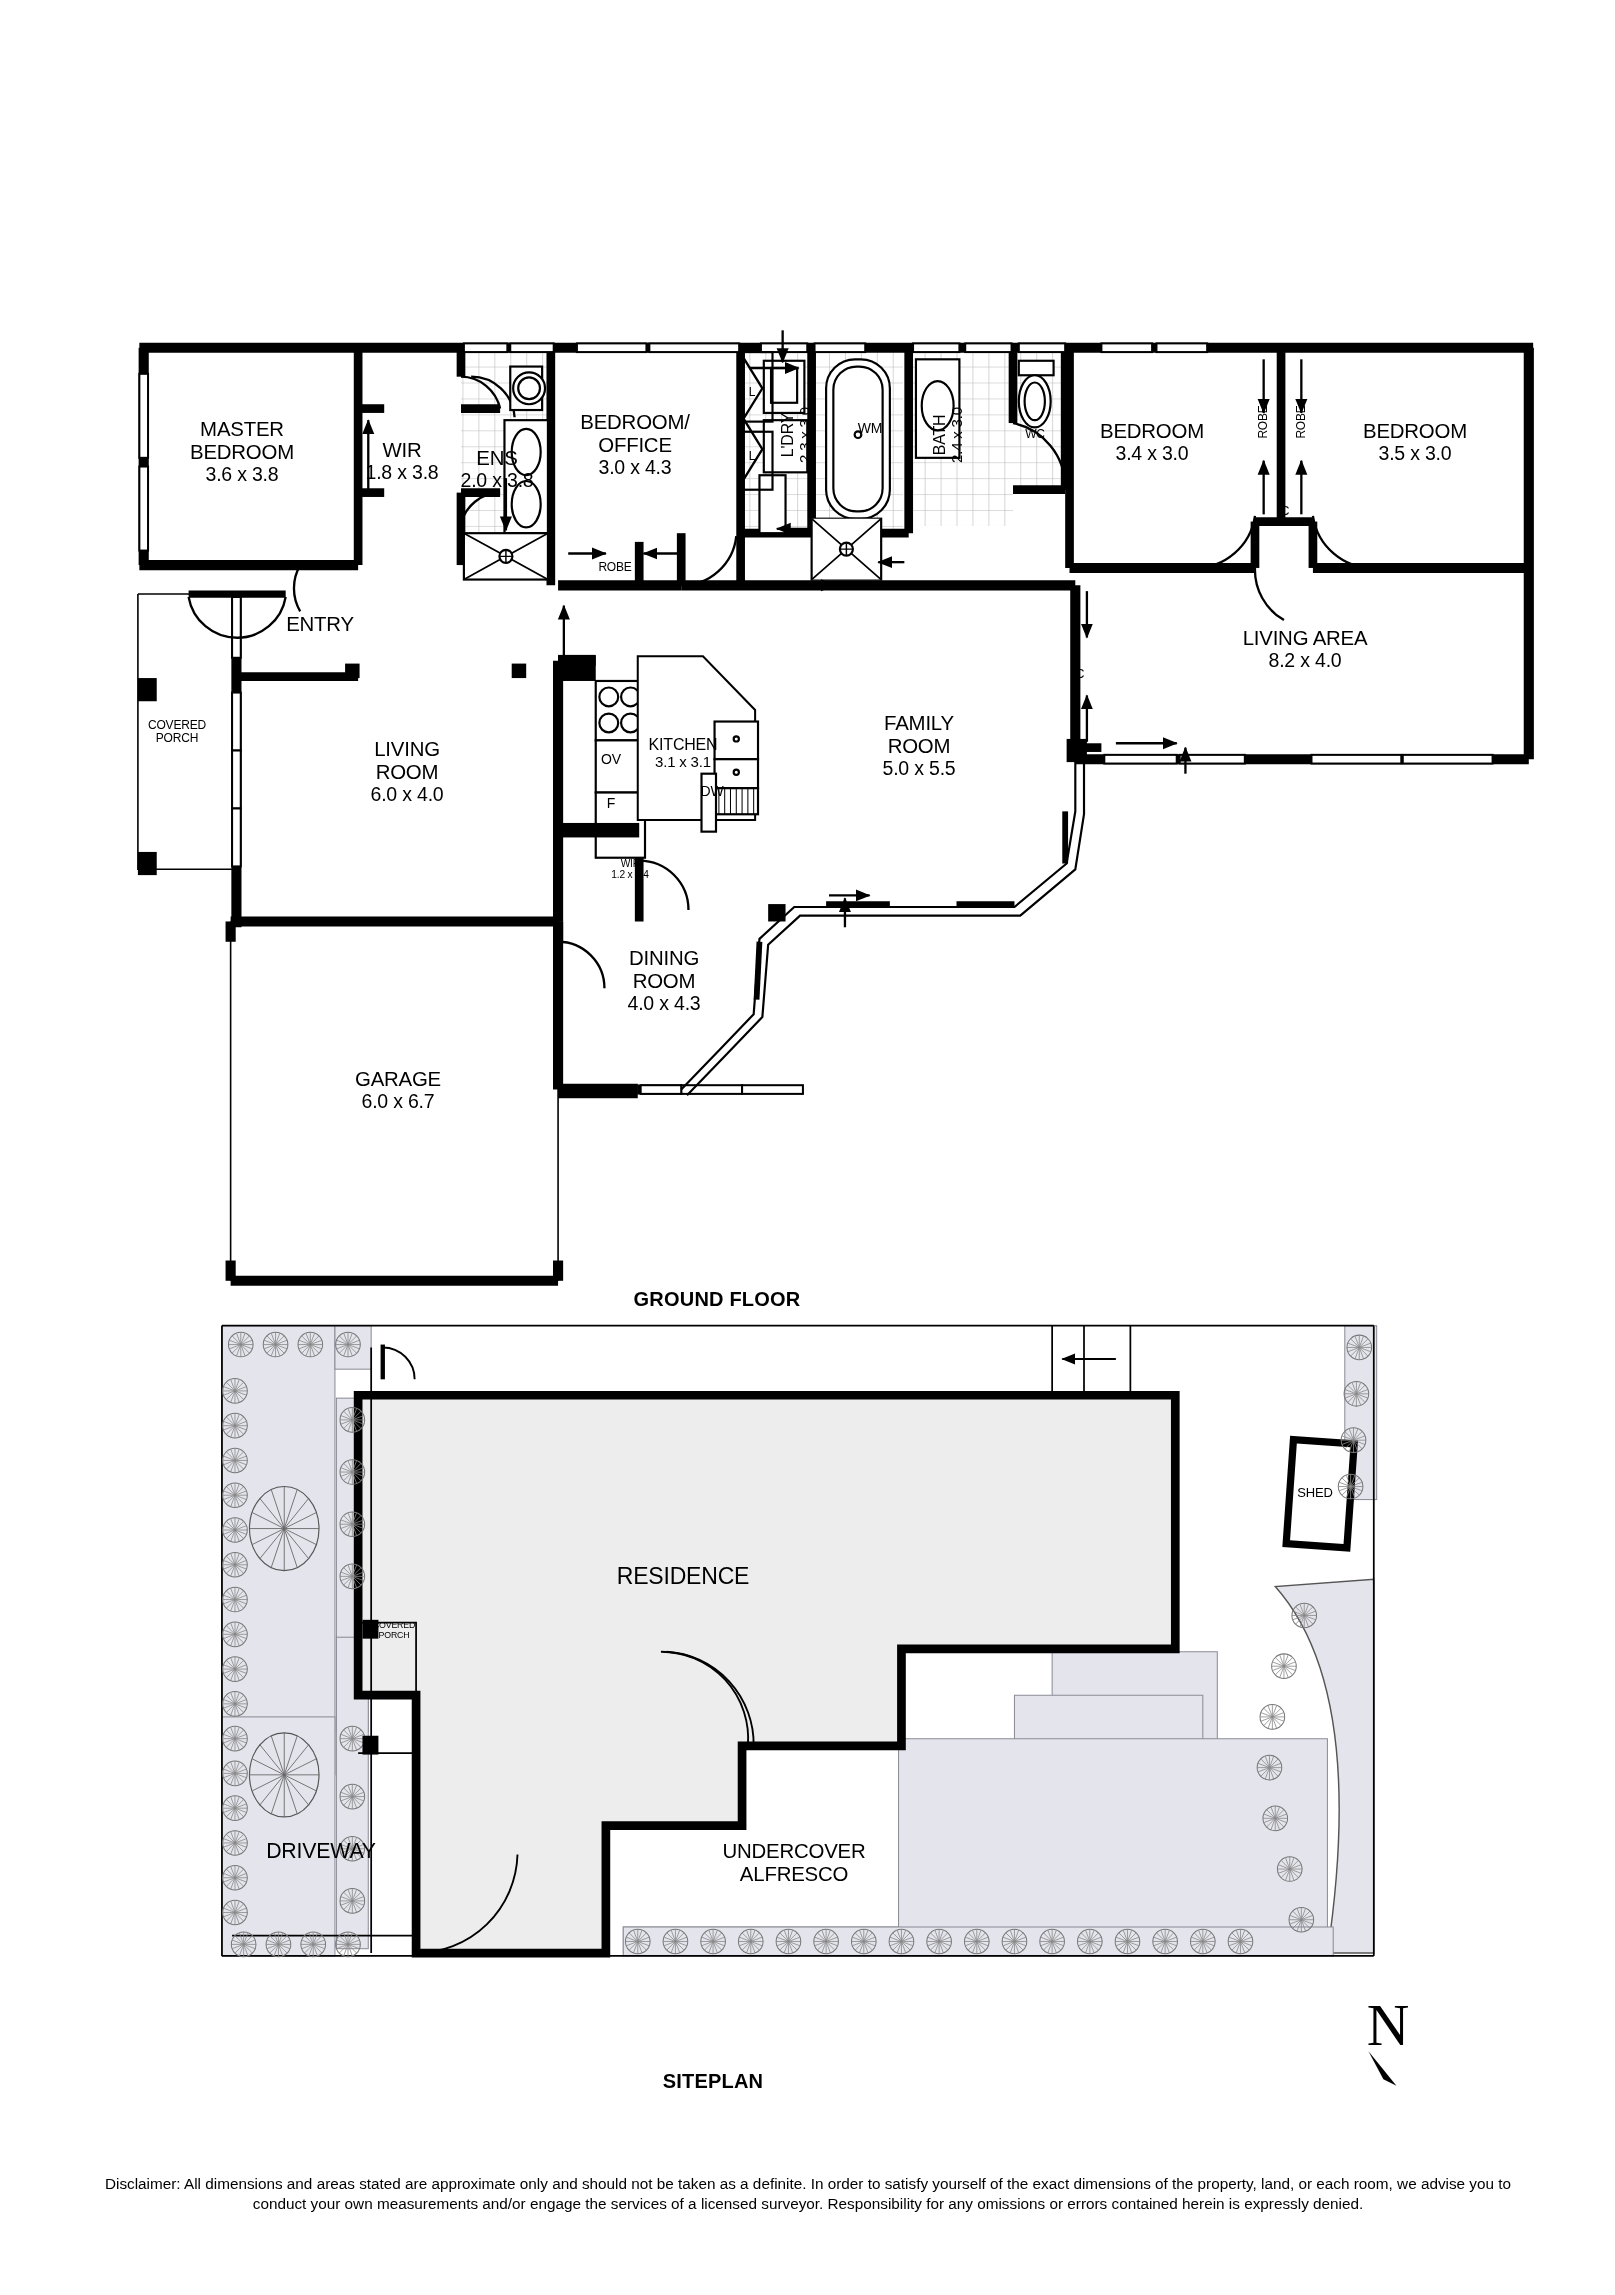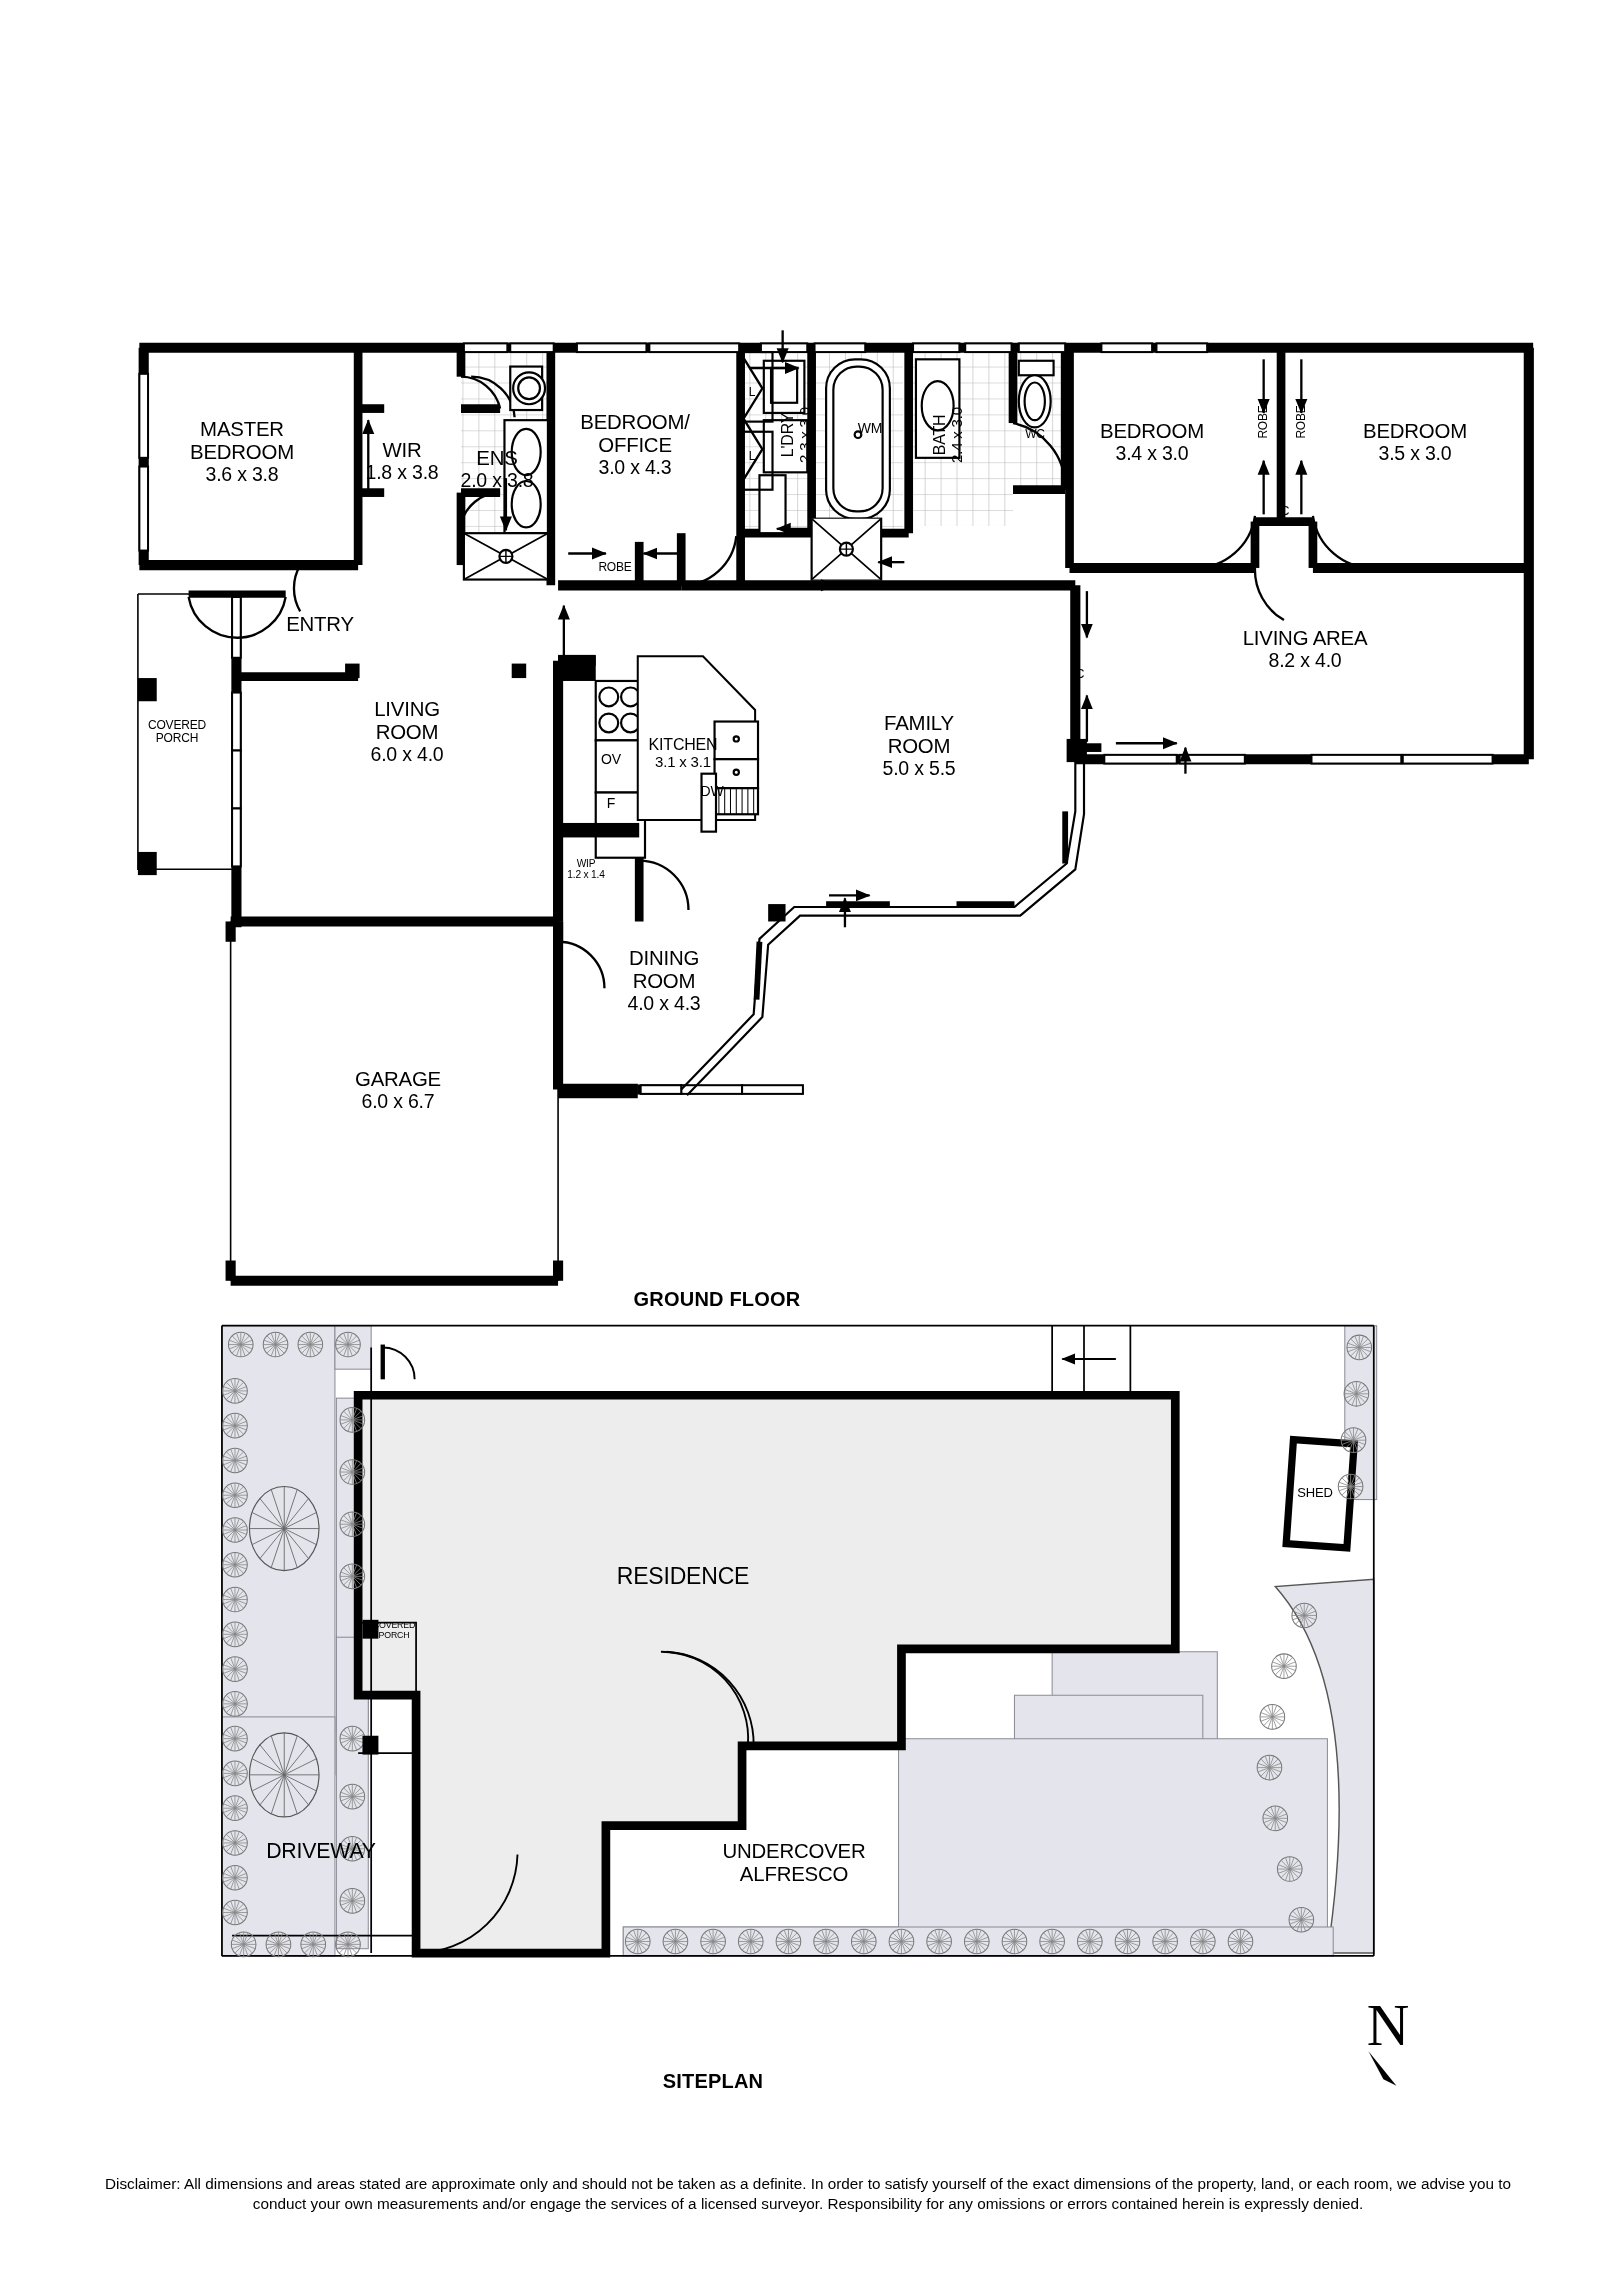--- a/index.html
+++ b/index.html
@@ -575,38 +575,38 @@
 
   <div class="lbl s-room" style="left:320px; top:624px;">
     <span class="nm">ENTRY</span>
   </div>
 
   <div class="lbl s-tiny" style="left:177px; top:732px;">
     <span class="nm">COVERED</span>
     <span class="nm">PORCH</span>
   </div>
 
-  <div class="lbl s-room" style="left:407px; top:732px;">
+  <div class="lbl s-room" style="left:407px; top:772px;">
     <span class="nm">LIVING</span>
     <span class="nm">ROOM</span>
     <span class="dim">6.0 x 4.0</span>
   </div>
 
   <div class="lbl s-small" style="left:683px; top:753px;">
     <span class="nm">KITCHEN</span>
     <span class="dim">3.1 x 3.1</span>
   </div>
 
   <div class="lbl s-room" style="left:919px; top:746px;">
     <span class="nm">FAMILY</span>
     <span class="nm">ROOM</span>
     <span class="dim">5.0 x 5.5</span>
   </div>
 
-  <div class="lbl s-micro" style="left:586px; top:869px;text-align:center;">
+  <div class="lbl s-micro" style="left:630px; top:869px;text-align:center;">
     <span class="nm">WIP</span>
     <span class="dim">1.2 x 1.4</span>
   </div>
 
   <div class="lbl s-room" style="left:664px; top:981px;">
     <span class="nm">DINING</span>
     <span class="nm">ROOM</span>
     <span class="dim">4.0 x 4.3</span>
   </div>
 

